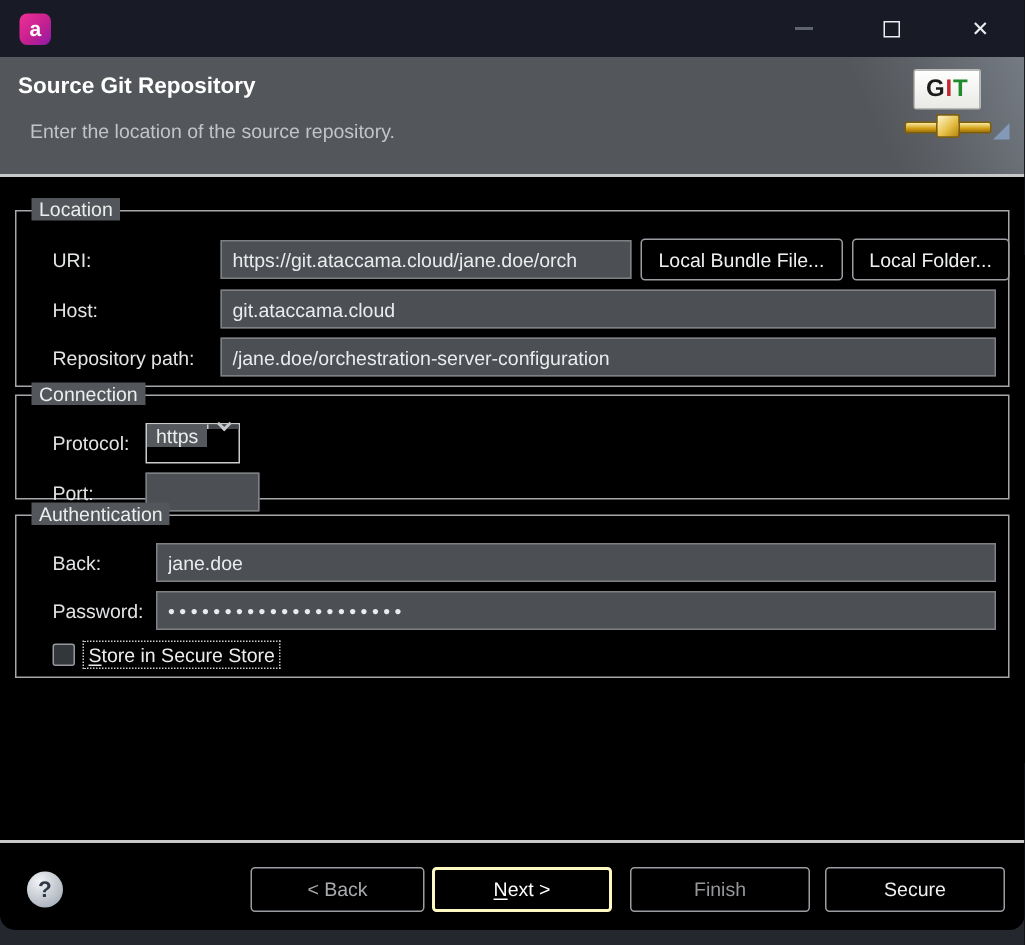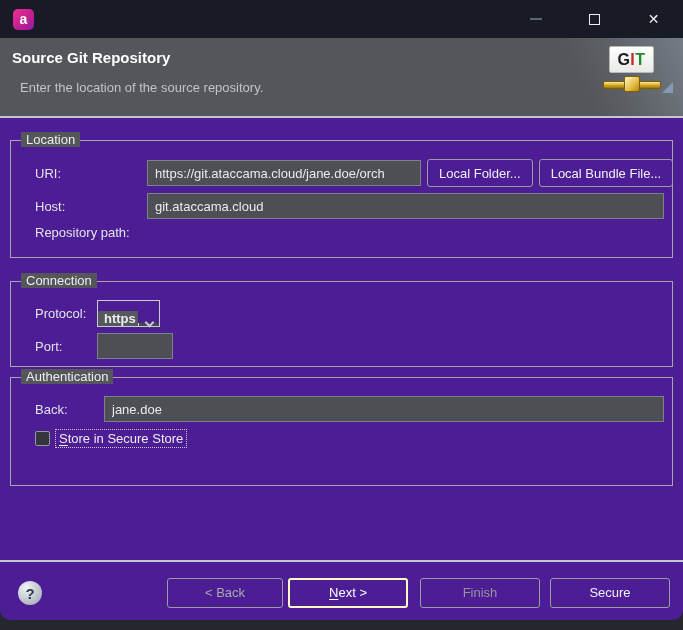--- a/index.html
+++ b/index.html
@@ -30,21 +30,21 @@
     width:59px; height:38px; display:flex;
     align-items:center; justify-content:center; cursor:default;
   }
   .min-glyph { width:12px; border-top:2px solid #5e636e; display:block; }
   .max-glyph { width:11px; height:11px; border:1.5px solid #eceef1; display:block; }
   .close-glyph { color:#eceef1; font-size:14px; line-height:1; }
 
   
   .dialog-body {
     position:absolute; top:38px; left:0; right:0; bottom:10px;
-    background:#4c1d95;
+    background:#000000;
     border-radius:0 0 10px 10px;
     overflow:hidden;
   }
 
   
   .header {
     height:80px; position:relative;
     background:#53565a;
     border-bottom:2px solid #c7c8c9;
   }
@@ -89,21 +89,21 @@
   }
 
   
   .content { padding:0 10px; }
   .group {
     border:1px solid #a5a7aa;
     position:relative;
     padding:18px 8px 8px 24px;
   }
   .group-location       { margin-top:22px; height:118px; }
-  .group-connection     { margin-top:23px; height:86px;  }
+  .group-connection     { margin-top:5px; height:70px;  }
   .group-authentication { margin-top:10px; height:109px; }
   .group-label {
     position:absolute; top:-9px; left:10px;
     background:#53565a; padding:0 5px;
     color:#eceded; font-size:13px;
   }
   .row { display:flex; align-items:center; }
   .row + .row { margin-top:6px; }
   .field-label { color:#e3e4e6; flex:none; }
   .lbl-loc  { width:112px; }
@@ -122,22 +122,22 @@
   .port-input { width:76px; border-color:#707376; }
 
   .mini-btn {
     height:28px; margin-left:6px; padding:0 11px;
     background:transparent; border:1px solid #9a9da1; border-radius:3px;
     color:#eff0f2; font-family:"Liberation Sans",sans-serif; font-size:13px;
     white-space:nowrap; cursor:default;
   }
 
   .combo {
-    display:flex; align-items:flex-end; height:27px; width:63px;
-    border:1px solid #c9cbcd; cursor:default;font-weight:bold;
+    display:flex; align-items:flex-start; height:27px; width:63px;
+    border:1px solid #c9cbcd; cursor:default;
   }
   .combo-value {
     flex:1; background:#55585c; color:#eceded;
     display:flex; align-items:center; padding-left:6px; font-size:13px;
   }
   .combo-arrow {
     width:21px; background:#44474b; border-left:1px solid #c9cbcd;
     display:flex; align-items:center; justify-content:center;
   }
   .chevron {
@@ -218,29 +218,30 @@
     </div>
   </div>
 
   <div class="content">
 
     <div class="group group-location">
       <span class="group-label">Location</span>
       <div class="row">
         <span class="field-label lbl-loc">URI:</span>
         <input class="text-field uri-input" type="text" value="https://git.ataccama.cloud/jane.doe/orch" style="">
+        <button class="mini-btn">Local Bundle File...</button>
         <button class="mini-btn">Local Folder...</button>
-        <button class="mini-btn">Local Bundle File...</button>
       </div>
       <div class="row">
         <span class="field-label lbl-loc">Host:</span>
         <input class="text-field grow" type="text" value="git.ataccama.cloud" style="">
       </div>
       <div class="row">
         <span class="field-label lbl-loc">Repository path:</span>
+        <input class="text-field grow" type="text" value="/jane.doe/orchestration-server-configuration" style="">
       </div>
     </div>
 
     <div class="group group-connection">
       <span class="group-label">Connection</span>
       <div class="row">
         <span class="field-label lbl-conn">Protocol:</span>
         <div class="combo">
           <span class="combo-value">https</span>
           <span class="combo-arrow">
@@ -253,20 +254,24 @@
         <input class="text-field port-input" type="text" value="" style="">
       </div>
     </div>
 
     <div class="group group-authentication">
       <span class="group-label">Authentication</span>
       <div class="row">
         <span class="field-label lbl-auth">Back:</span>
         <input class="text-field grow" type="text" value="jane.doe" style="">
       </div>
+      <div class="row">
+        <span class="field-label lbl-auth">Password:</span>
+        <input class="text-field grow pw-input" type="text" value="•••••••••••••••••••••" style="">
+      </div>
       <div class="checkbox-row">
         <span class="checkbox-box"></span>
         <span class="checkbox-label"><span class="mnemonic">S</span><span>tore in Secure Store</span></span>
       </div>
     </div>
 
   </div>
 
   <div class="footer">
     <div class="help-btn">?</div>

